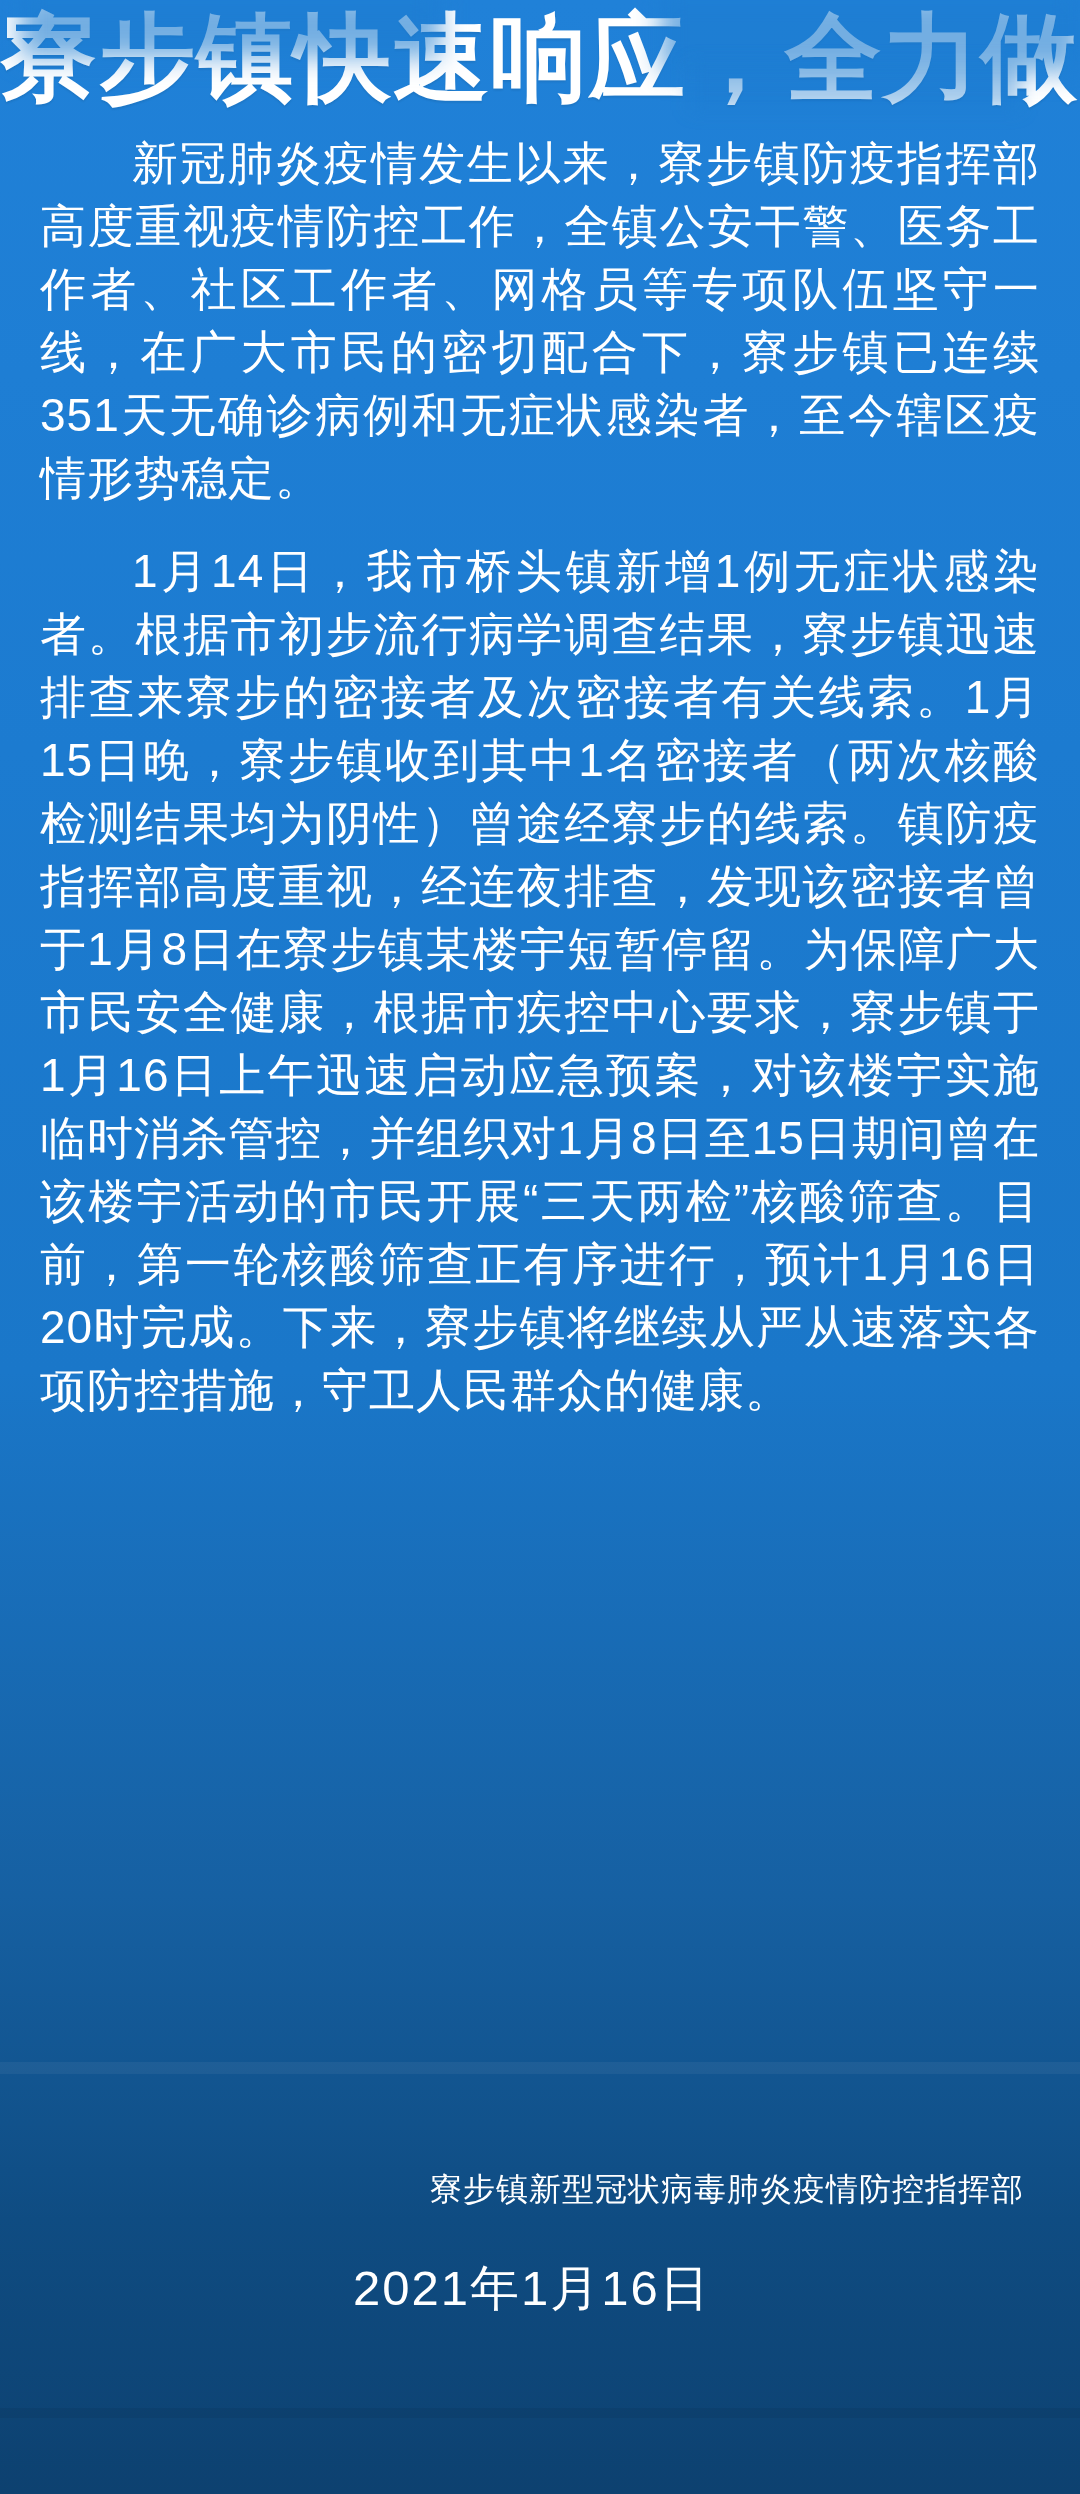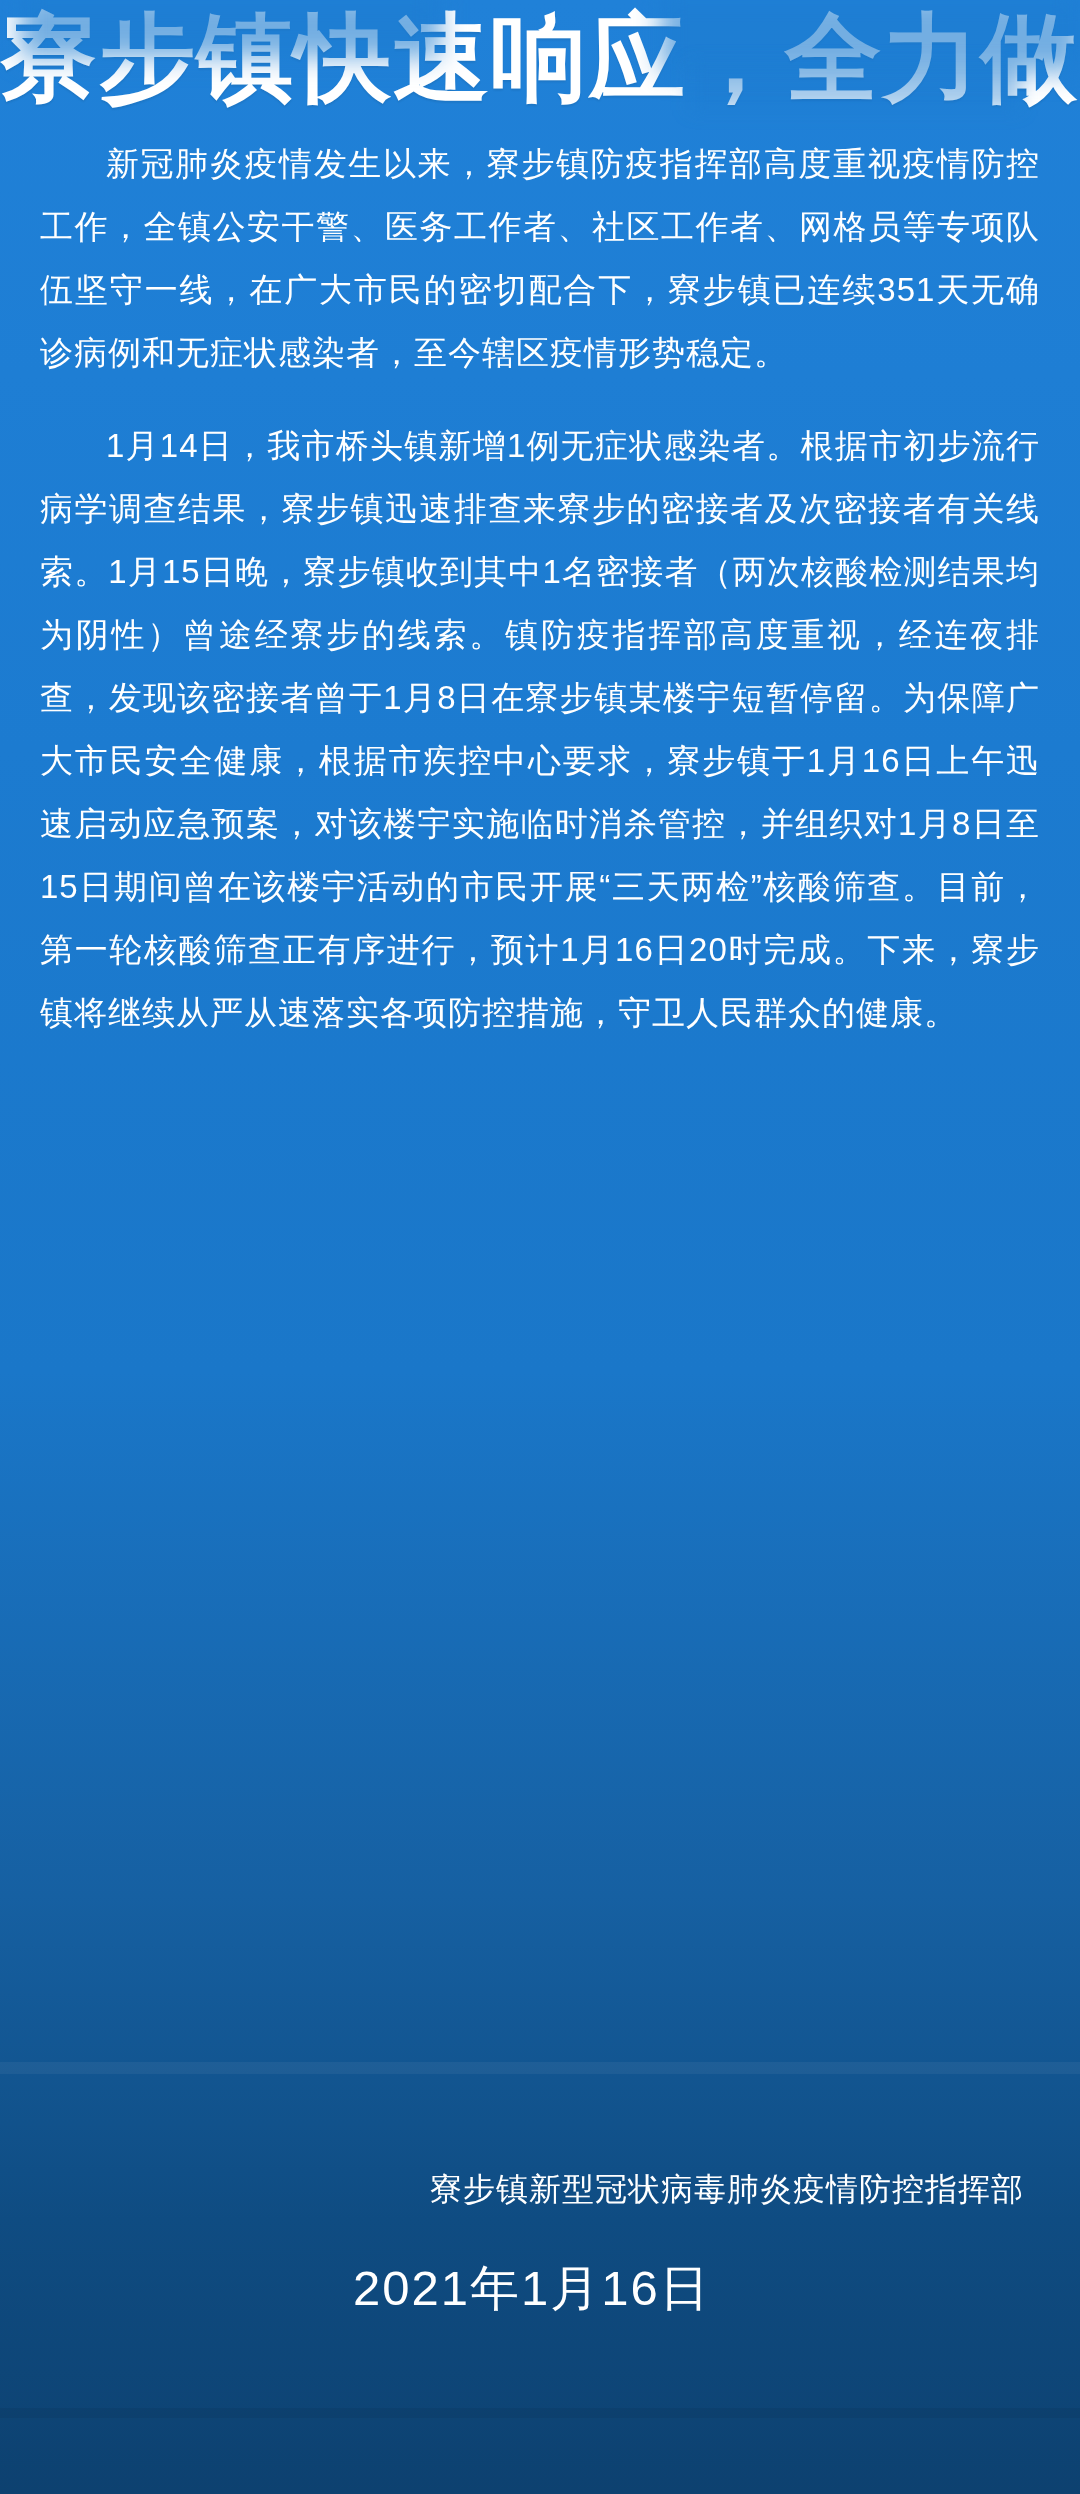--- a/index.html
+++ b/index.html
@@ -40,21 +40,21 @@
     filter: blur(13px);
     background: rgba(29, 124, 208, 0.62);
   }
   .smear-left   { left: 20px;  top: 0;    width: 420px; height: 64px; }
   .smear-right  { right: 0;    top: 0;    width: 420px; height: 78px; }
   .smear-right2 { right: 60px; top: 70px; width: 330px; height: 46px;
                   background: rgba(29,124,208,0.38); filter: blur(9px); }
   .body-block {
     margin-top: 10px;
     padding: 0 40px;
-    font-size: 33px;
+    font-size: 46px;
     line-height: 63px;
     font-weight: 500;
     text-align: justify;
     letter-spacing: 1px;
   }
   .body-block p {
     margin: 0 0 30px 0;
     text-indent: 2em;
   }
   .signature-line {

